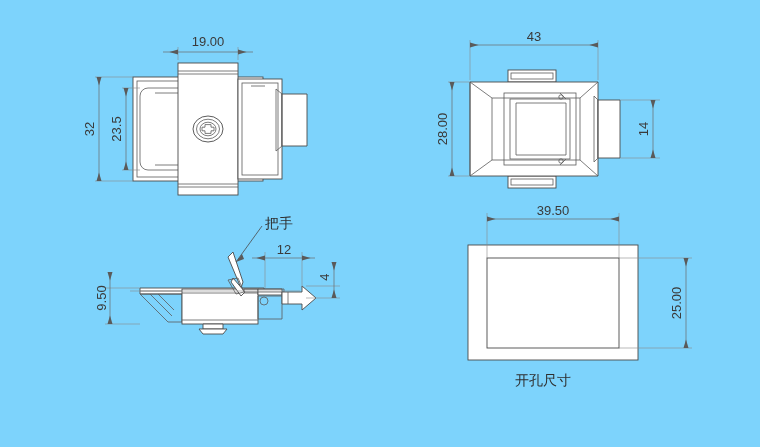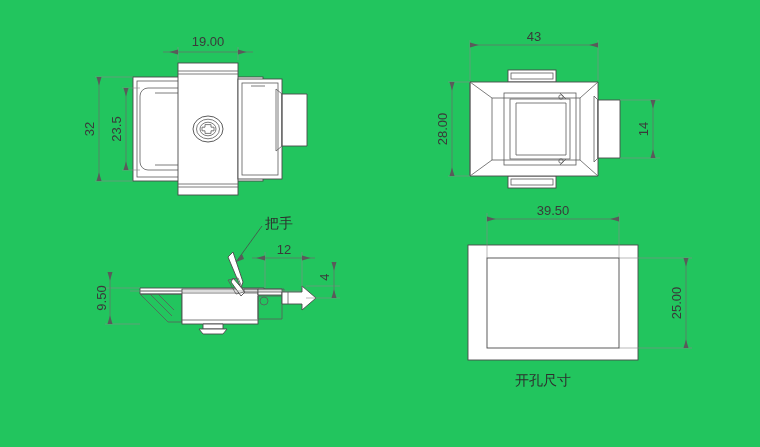--- a/index.html
+++ b/index.html
@@ -4,21 +4,21 @@
 <style>
   html, body {
     margin: 0;
     padding: 0;
     background: #ffffff;
   }
   #sheet {
     position: relative;
     width: 760px;
     height: 447px;
-    background: #22c55e;
+    background: #7dd3fc;
     overflow: hidden;
     font-family: "Liberation Sans", "DejaVu Sans", sans-serif;
   }
   #sheet svg {
     position: absolute;
     left: 0;
     top: 0;
   }
   .dimtext {
     font-family: "Liberation Sans", "DejaVu Sans", sans-serif;

